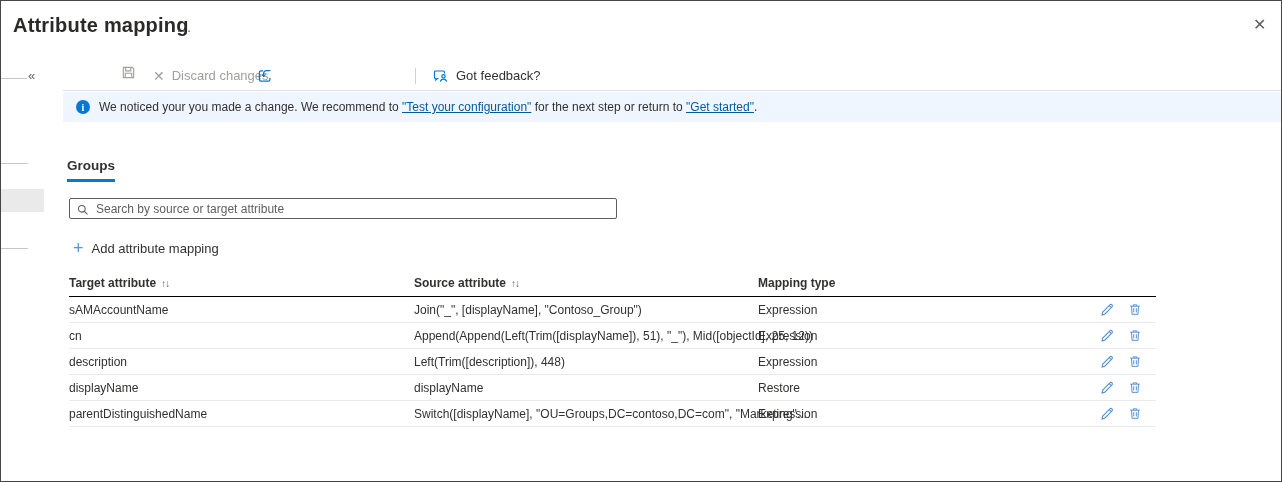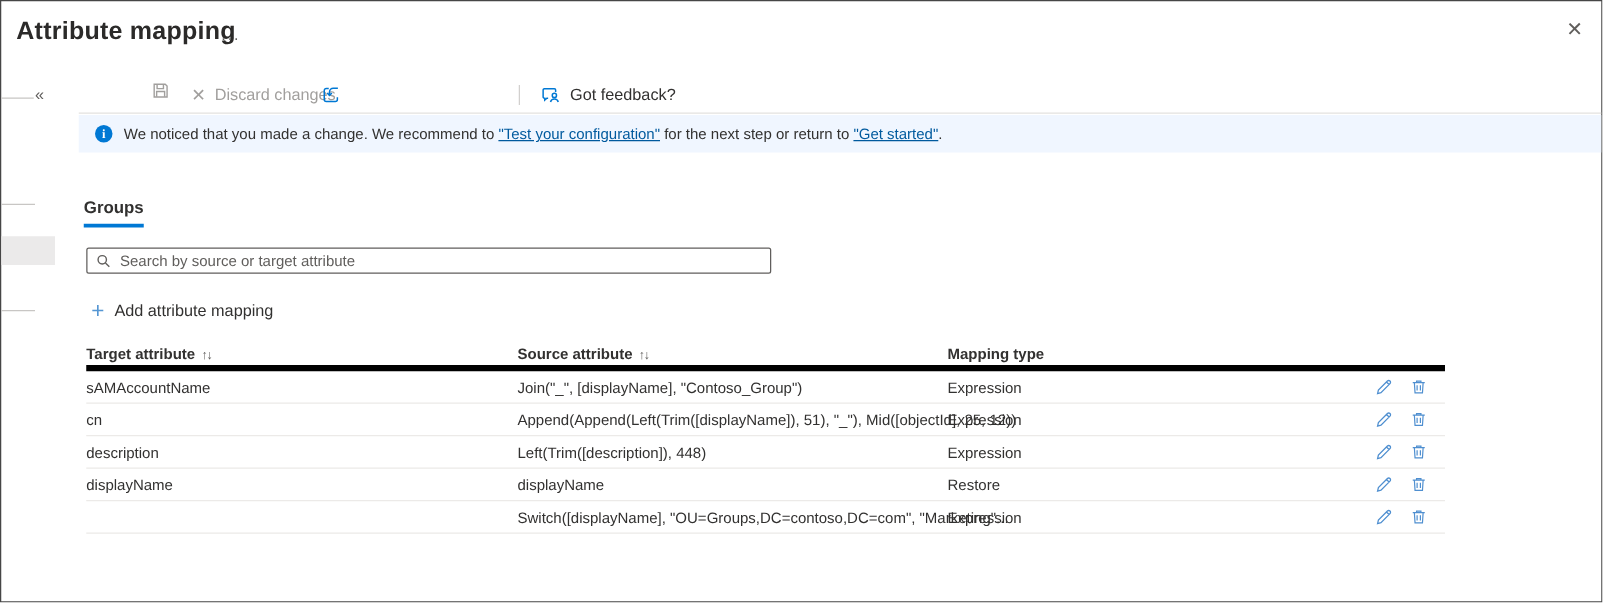--- a/index.html
+++ b/index.html
@@ -60,21 +60,21 @@
   .search-icon { position:absolute; left:8px; top:4px; color:#605e5c; pointer-events:none; }
 
   
   .add-btn { left:72px; top:239px; display:flex; align-items:center; gap:8px;
              background:none; border:none; font-family:inherit; cursor:pointer; }
   .plus-glyph { color:#5596d3; font-size:18px; font-weight:400; line-height:16px; }
   .add-label { font-size:13px; color:#323130; }
 
   
   .table { left:68px; top:273px; width:1087px; }
-  .thead { position:relative; height:23px; border-bottom:5px solid #000000; }
+  .thead { position:relative; height:23px; border-bottom:1px solid #000000; }
   .th { position:absolute; top:2px; font-size:12px; font-weight:700; color:#323130; white-space:nowrap; }
   .th-sort { font-size:10px; color:#605e5c; font-weight:400; margin-left:5px; letter-spacing:-1px; }
   .col0 { left:0; } .col1 { left:345px;text-align:center; } .col2 { left:689px; }
   .trow { position:relative; height:26px; border-bottom:1px solid #eceae8; }
   .td { position:absolute; top:0; line-height:26px; font-size:12px; color:#323130; white-space:nowrap; }
   .row-actions { position:absolute; right:14px; top:5px; display:flex; gap:13px; }
   .act-btn { background:none; border:none; padding:0; cursor:pointer; color:#4f8fd0; display:flex; }
 </style>
 </head>
 <body>
@@ -127,21 +127,21 @@
         <path d="M7.4 13.6a3.2 3.2 0 0 1 6.2 0"></path>
       </svg>
     </span>
     <span class="lbl">Got feedback?</span>
   </button>
 
   <div class="abs toolbar-border"></div>
 
   <div class="abs banner">
     <span class="info-icon">i</span>
-    <span class="banner-text"><span>We noticed that you made a change. We recommend to </span><a>"Test your configuration"</a><span> for the next step or return to </span><a>"Get started"</a><span>.</span></span>
+    <span class="banner-text"><span>We noticed your you made a change. We recommend to </span><a>"Test your configuration"</a><span> for the next step or return to </span><a>"Get started"</a><span>.</span></span>
   </div>
 
   <div class="abs tab">Groups</div>
 
   <div class="abs search-wrap">
     <span class="search-icon">
       <svg width="12" height="12" viewBox="0 0 14 14" fill="none" stroke="#605e5c" stroke-width="1.3">
         <circle cx="5.6" cy="5.6" r="3.9"></circle>
           <path d="M8.6 8.6l3.6 3.6"></path>
       </svg>
@@ -227,20 +227,21 @@
           </button>
         <button class="act-btn">
             <svg width="14" height="15" viewBox="0 0 16 16" fill="none" stroke="currentColor" stroke-width="1.1">
               <path d="M2.5 4.2h11M6 4V2.7h4V4M4 4.2l.6 9.3h6.8l.6-9.3M6.5 6.5v4.8M9.5 6.5v4.8"></path>
             </svg>
           </button>
       </span>
     </div>
 
     <div class="trow">
+      <span class="td col0">parentDistinguishedName</span>
       <span class="td col1">Switch([displayName], "OU=Groups,DC=contoso,DC=com", "Marketing"...</span>
       <span class="td col2">Expression</span>
       <span class="row-actions">
         <button class="act-btn">
             <svg width="15" height="15" viewBox="0 0 16 16" fill="none" stroke="currentColor" stroke-width="1.1">
               <path d="M2.2 13.8l.7-3L10.6 3a1.55 1.55 0 0 1 2.2 2.2l-7.7 7.8zM9.8 3.8l2.2 2.2"></path>
             </svg>
           </button>
         <button class="act-btn">
             <svg width="14" height="15" viewBox="0 0 16 16" fill="none" stroke="currentColor" stroke-width="1.1">

